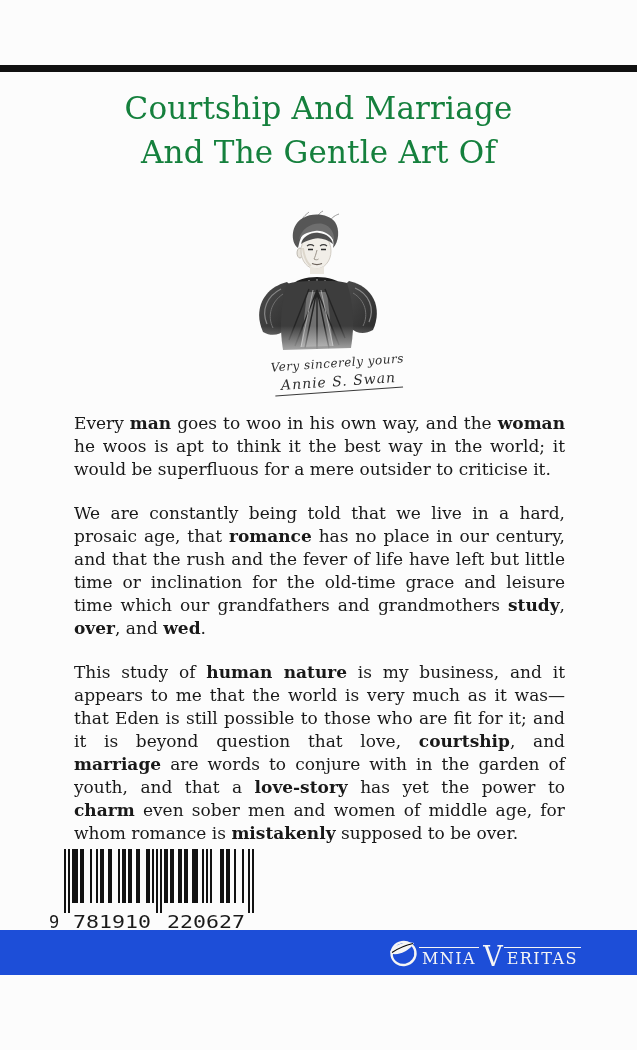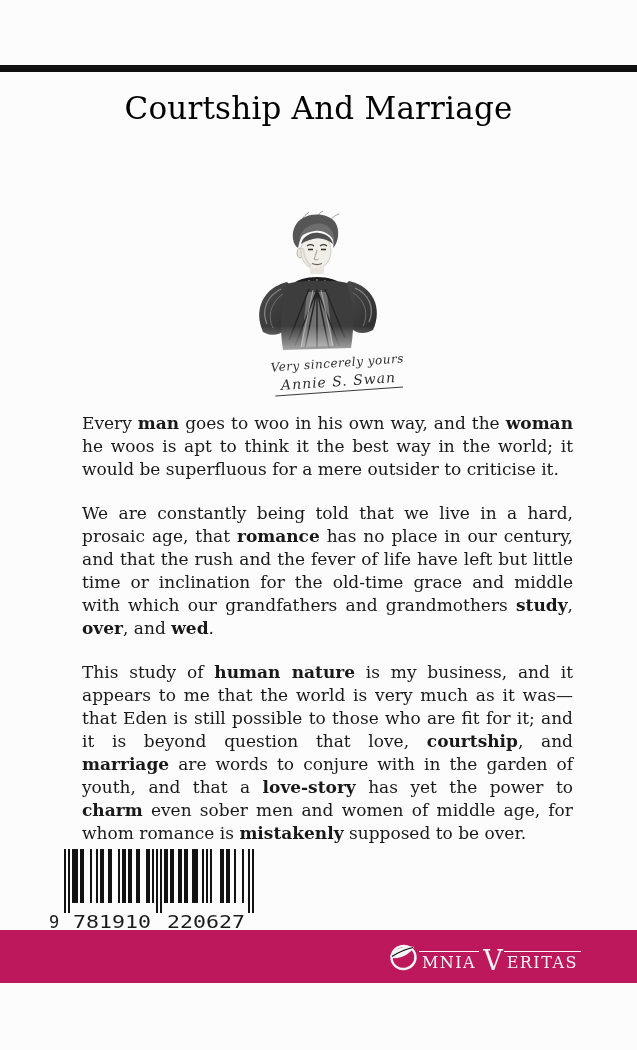--- a/index.html
+++ b/index.html
@@ -14,21 +14,21 @@
   
   .top-rule{
     position:absolute;left:0;right:0;top:65px;height:7px;
     background:#111;
   }
   
   .title{
     position:absolute;top:86px;left:0;width:100%;
     text-align:center;
     font-size:31px;line-height:44px;
-    color:#000000;
+    color:#15803d;
     letter-spacing:0.2px;
   }
   
   .portrait-wrap{
     position:absolute;top:210px;left:243px;width:150px;height:160px;
   }
   .signature{
     position:absolute;top:356px;left:258px;width:160px;
     transform:rotate(-4deg);
     font-style:italic;
@@ -41,38 +41,37 @@
     display:inline-block;
     border-bottom:1.5px solid #3a3a3a;
     padding:0 6px 1px 6px;
   }
   
   .blurb{
     position:absolute;top:412px;left:74px;width:491px;
     font-size:17px;line-height:23px;
     color:#191919;
     text-align:justify;
-    margin-left:8px;
   }
   .blurb p{margin:0 0 21px 0;}
   .blurb b{font-weight:bold;}
   
   .barcode{
     position:absolute;top:849px;left:48px;width:212px;height:82px;
     background:#fcfcfc;
   }
   .bc-digit{
     font-family:"DejaVu Sans Mono", monospace;
     font-size:17px;
     fill:#1a1a1a;
   }
   
   .footer-bar{
-    position:absolute;left:0;right:0;top:930px;height:53px;
-    background:#be185d;
+    position:absolute;left:0;right:0;top:930px;height:45px;
+    background:#1d4ed8;
     display:flex;align-items:center;justify-content:flex-end;
     padding-right:56px;box-sizing:border-box;
   }
   .logo{
     display:flex;align-items:flex-end;
     color:#f5f5f5;
     font-family:"DejaVu Serif", serif;
   }
   .logo .o-icon{margin-bottom:0px;}
   .logo .small{
@@ -89,20 +88,21 @@
 </style>
 </head>
 <body>
 
 <div class="cover">
 
   <div class="top-rule"></div>
 
   <div class="title">
     <div>Courtship And Marriage</div>
+    <div>And The Gentle Art Of</div>
   </div>
 
   <div class="portrait-wrap">
     <svg width="150" height="160" viewBox="0 0 150 160">
       <defs>
         <linearGradient id="fadeBottom" x1="0" y1="0" x2="0" y2="1">
           <stop offset="0" stop-color="#fcfcfc" stop-opacity="0"></stop>
           <stop offset="1" stop-color="#fcfcfc" stop-opacity="1"></stop>
         </linearGradient>
         <linearGradient id="dressShade" x1="0" y1="0" x2="1" y2="1">
@@ -160,21 +160,21 @@
     </svg>
   </div>
 
   <div class="signature">
     <div class="sig1">Very sincerely yours</div>
     <div><span class="sig2">Annie S. Swan</span></div>
   </div>
 
   <div class="blurb">
       <p><span>Every </span><b>man</b><span> goes to woo in his own way, and the </span><b>woman</b><span> he woos is apt to think it the best way in the world; it would be superfluous for a mere outsider to criticise it.</span></p>
-      <p><span>We are constantly being told that we live in a hard, prosaic age, that </span><b>romance</b><span> has no place in our century, and that the rush and the fever of life have left but little time or inclination for the old-time grace and middle with which our grandfathers and grandmothers </span><b>study</b><span>, </span><b>over</b><span>, and </span><b>wed</b><span>.</span></p>
+      <p><span>We are constantly being told that we live in a hard, prosaic age, that </span><b>romance</b><span> has no place in our century, and that the rush and the fever of life have left but little time or inclination for the old-time grace and leisure time which our grandfathers and grandmothers </span><b>study</b><span>, </span><b>over</b><span>, and </span><b>wed</b><span>.</span></p>
       <p><span>This study of </span><b>human nature</b><span> is my business, and it appears to me that the world is very much as it was—that Eden is still possible to those who are fit for it; and it is beyond question that love, </span><b>courtship</b><span>, and </span><b>marriage</b><span> are words to conjure with in the garden of youth, and that a </span><b>love-story</b><span> has yet the power to </span><b>charm</b><span> even sober men and women of middle age, for whom romance is </span><b>mistakenly</b><span> supposed to be over.</span></p>
     </div>
 
   <div class="barcode">
     <svg id="barcode-bars" width="212" height="82" viewBox="0 0 212 82">
       <text id="bc-g1" class="bc-digit" x="1" y="79">9</text>
       <text id="bc-g2" class="bc-digit" x="25" y="79" textLength="78" lengthAdjust="spacingAndGlyphs">781910</text>
       <text id="bc-g3" class="bc-digit" x="119" y="79" textLength="78" lengthAdjust="spacingAndGlyphs">220627</text>
     <rect x="16" y="0" width="2" height="64" fill="#121212"></rect>
         <rect x="20" y="0" width="2" height="64" fill="#121212"></rect>

